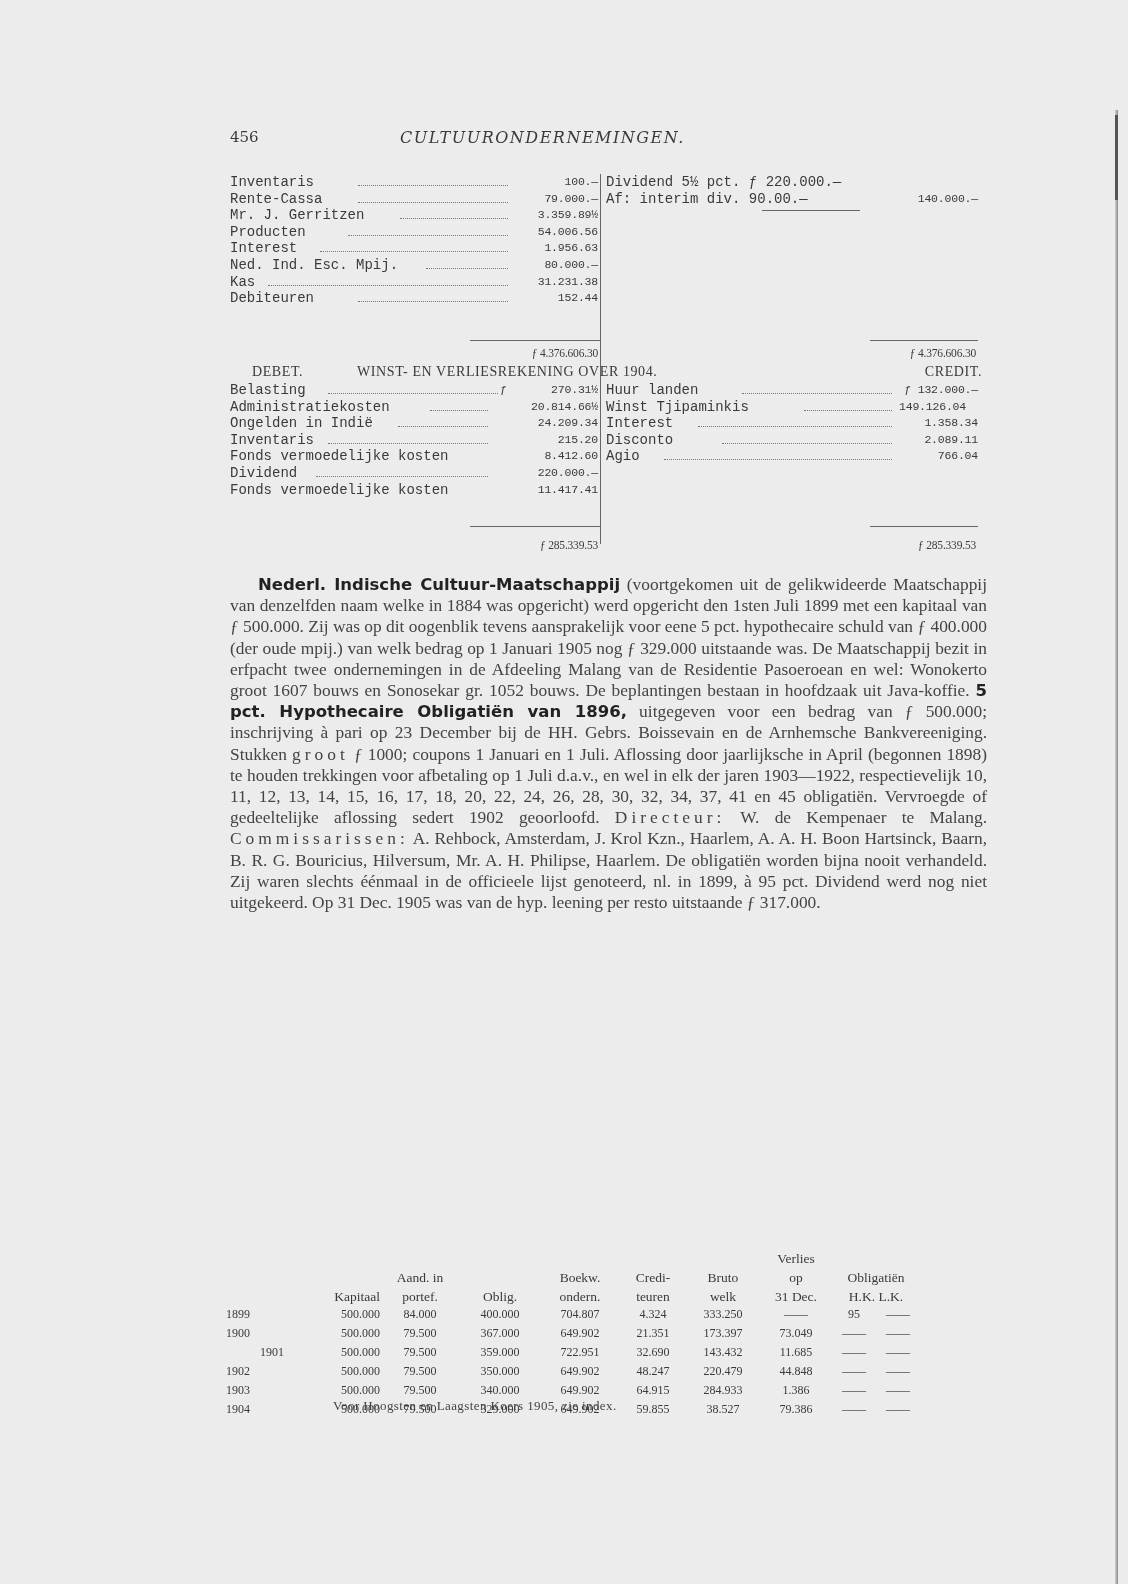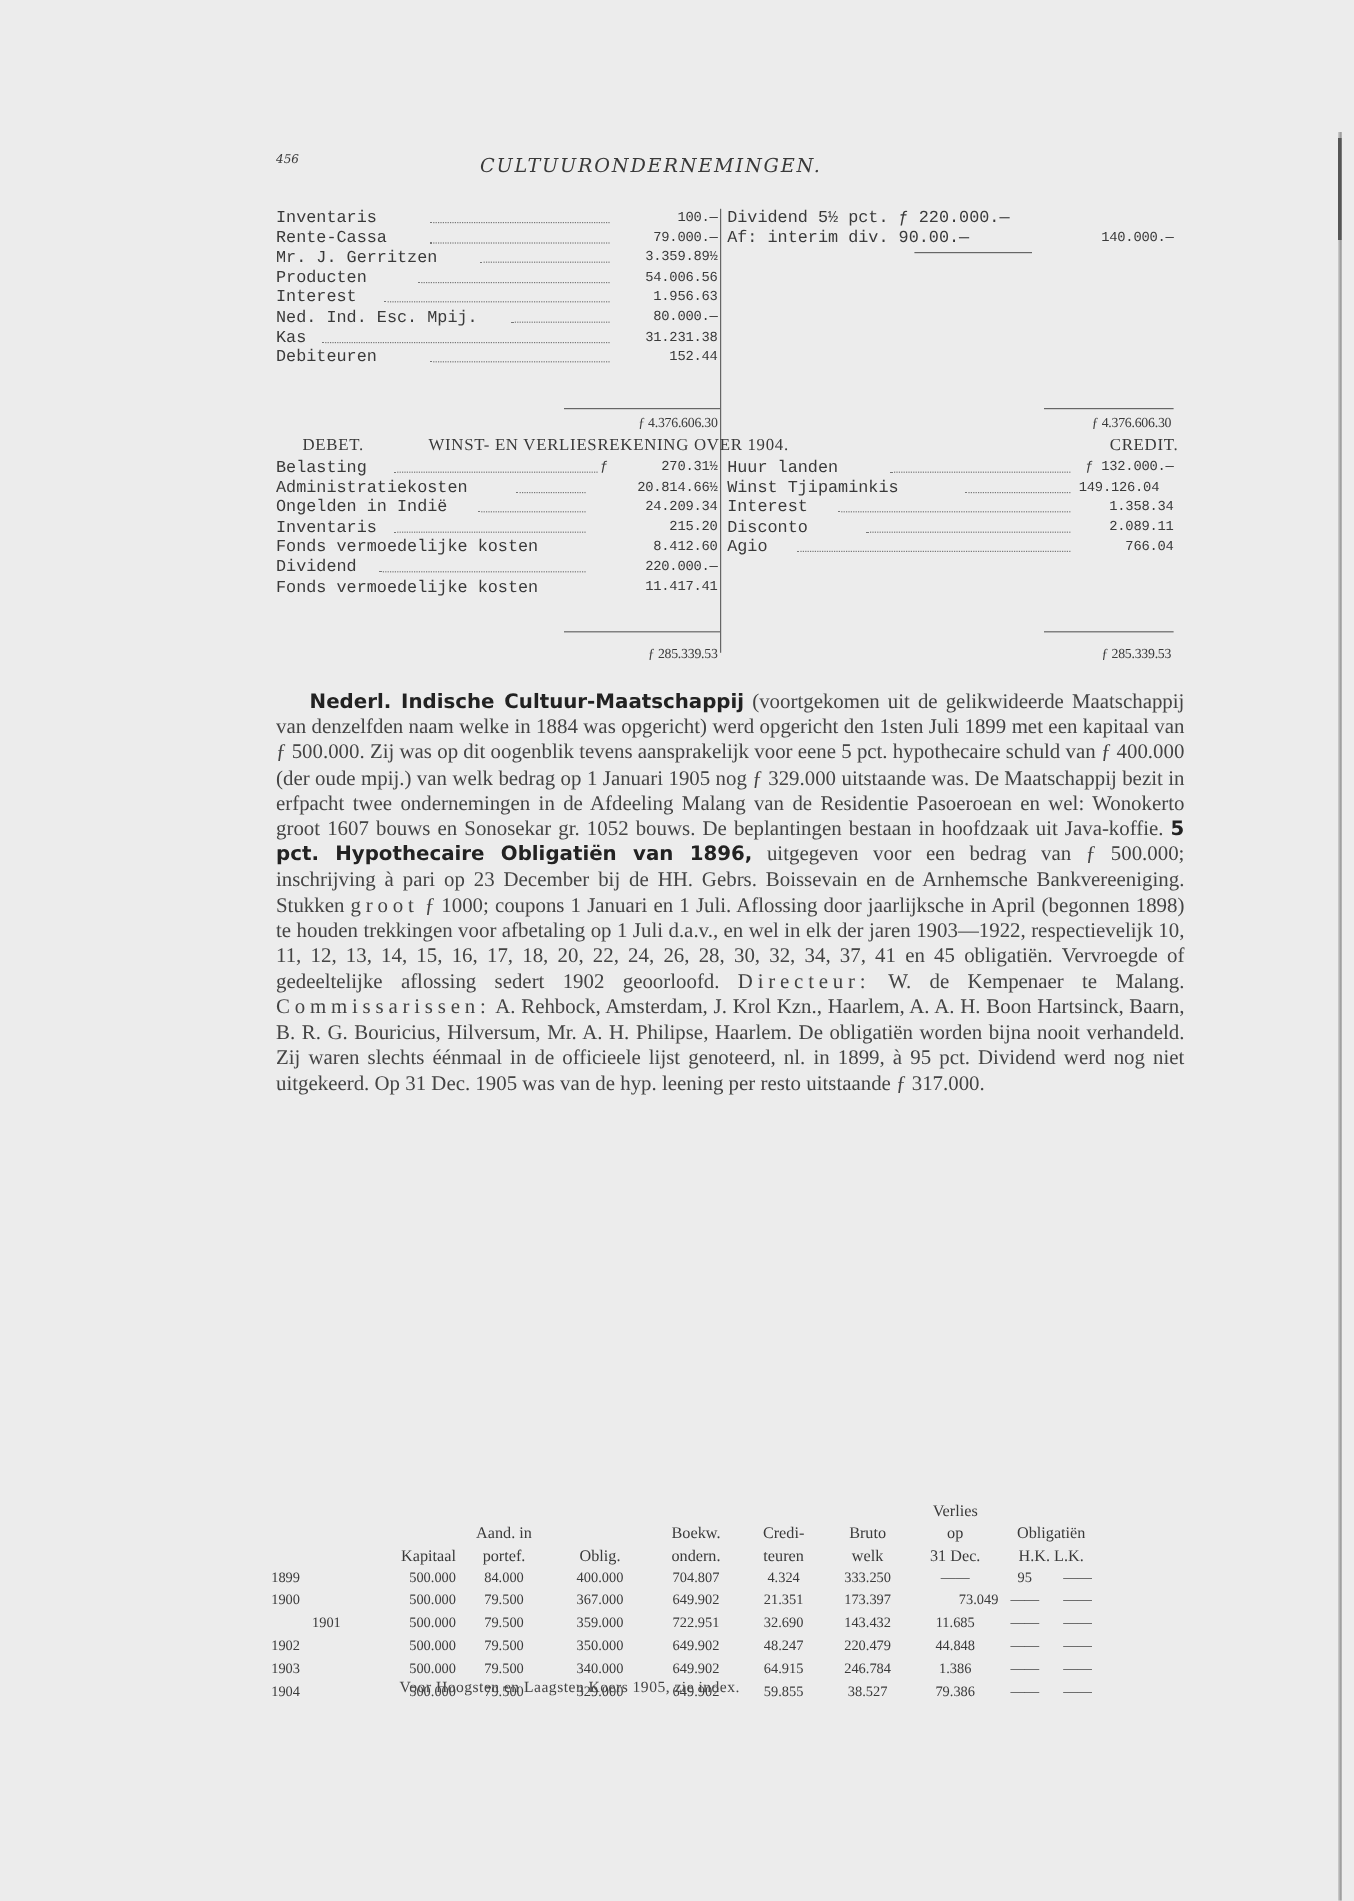--- a/index.html
+++ b/index.html
@@ -10,21 +10,21 @@
     color:#3a3a3a;
   }
   .page-edge {
     position:absolute; right:10px; top:110px; width:3px; height:1474px;
     background:linear-gradient(to right,#d0d0d0,#8a8a8a);
   }
   .page-edge-dark {
     position:absolute; right:10px; top:115px; width:3px; height:85px; background:#555;
   }
   .header { position:absolute; top:128px; left:230px; width:770px; height:24px; }
-  .page-num { position:absolute; left:0; top:0; font-size:10px;font-style:italic; }
+  .page-num { position:absolute; left:0; top:0; font-size:15px; }
   .running-title { position:absolute; left:170px; top:0; font-size:16px; font-style:italic; letter-spacing:1.5px; }
 
   .acct { position:absolute; font-family:Liberation Mono, monospace; font-size:14px; line-height:16.6px; }
   .row { position:relative; height:16.6px; white-space:nowrap; }
   .lbl { position:absolute; left:0; }
   .dots { position:absolute; border-bottom:1px dotted #777; height:11px; }
   .amt { position:absolute; text-align:right; font-size:11.5px; letter-spacing:-0.2px; }
   .vline { position:absolute; width:1px; background:#666; }
   .hline { position:absolute; height:1px; background:#666; }
 
@@ -259,21 +259,21 @@
         <td style="text-align:center">——</td>
   </tr>
   <tr>
     <td style="text-align:left">1900</td>
         <td>500.000</td>
         <td style="text-align:center">79.500</td>
         <td style="text-align:center">367.000</td>
         <td style="text-align:center">649.902</td>
         <td style="text-align:center">21.351</td>
         <td style="text-align:center">173.397</td>
-        <td style="text-align:right">73.049</td>
+        <td style="text-align:center">73.049</td>
         <td style="text-align:center">——</td>
         <td style="text-align:center">——</td>
   </tr>
   <tr>
     <td style="text-align:right">1901</td>
         <td>500.000</td>
         <td style="text-align:center">79.500</td>
         <td style="text-align:center">359.000</td>
         <td style="text-align:center">722.951</td>
         <td style="text-align:center">32.690</td>
@@ -294,21 +294,21 @@
         <td style="text-align:center">——</td>
         <td style="text-align:center">——</td>
   </tr>
   <tr>
     <td style="text-align:left">1903</td>
         <td>500.000</td>
         <td style="text-align:center">79.500</td>
         <td style="text-align:center">340.000</td>
         <td style="text-align:center">649.902</td>
         <td style="text-align:center">64.915</td>
-        <td style="text-align:center">246.784</td>
+        <td style="text-align:center">284.933</td>
         <td style="text-align:center">1.386</td>
         <td style="text-align:center">——</td>
         <td style="text-align:center">——</td>
   </tr>
   <tr>
     <td style="text-align:left">1904</td>
         <td>500.000</td>
         <td style="text-align:center">79.500</td>
         <td style="text-align:center">329.000</td>
         <td style="text-align:center">649.902</td>

